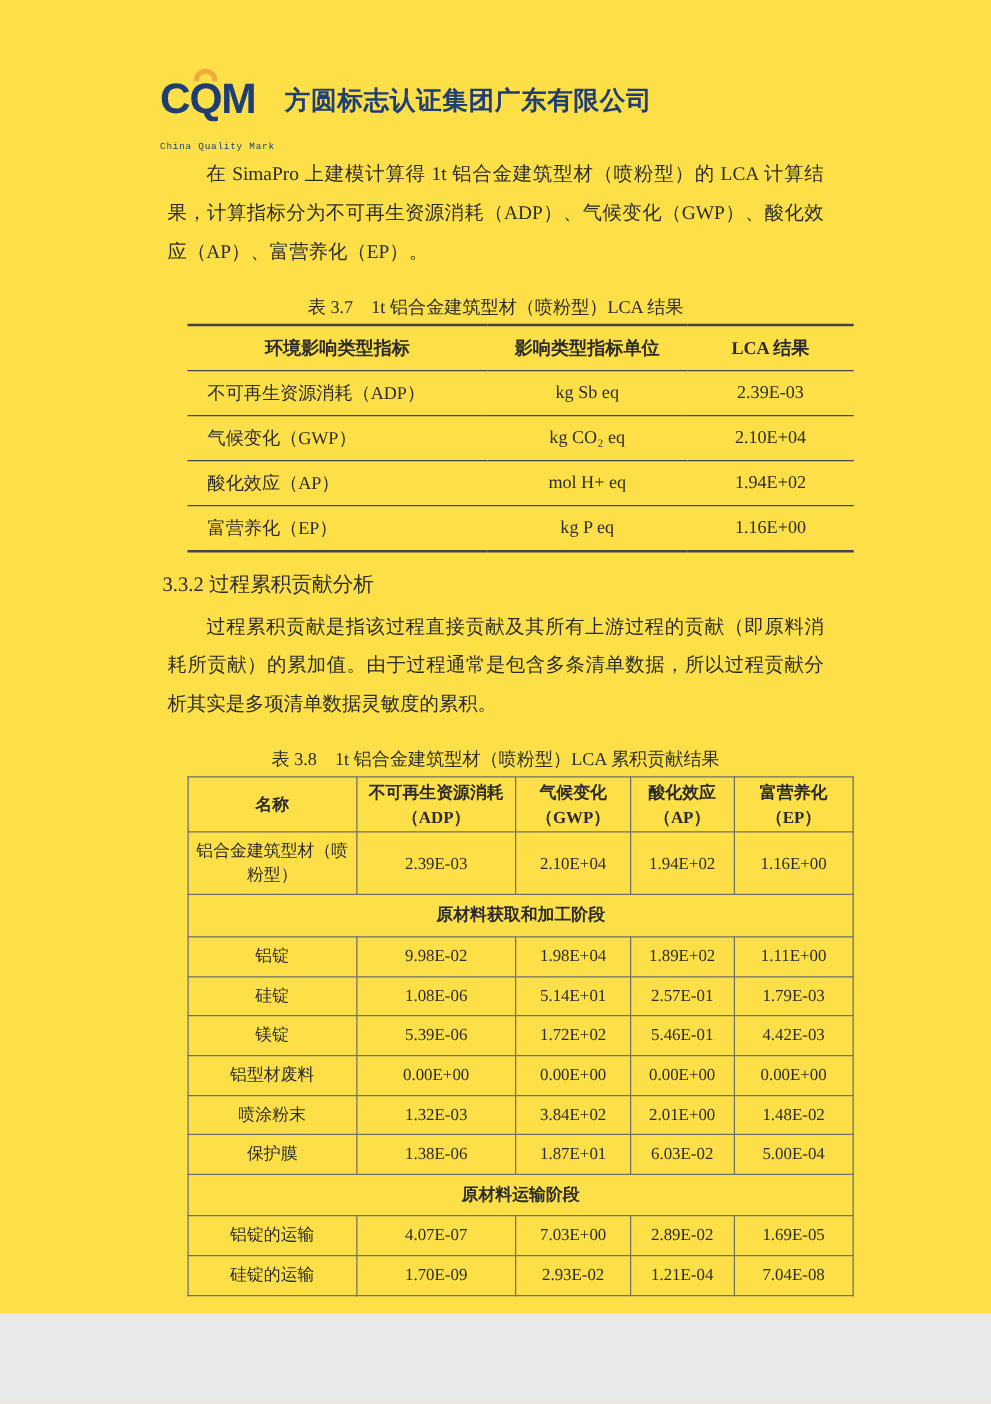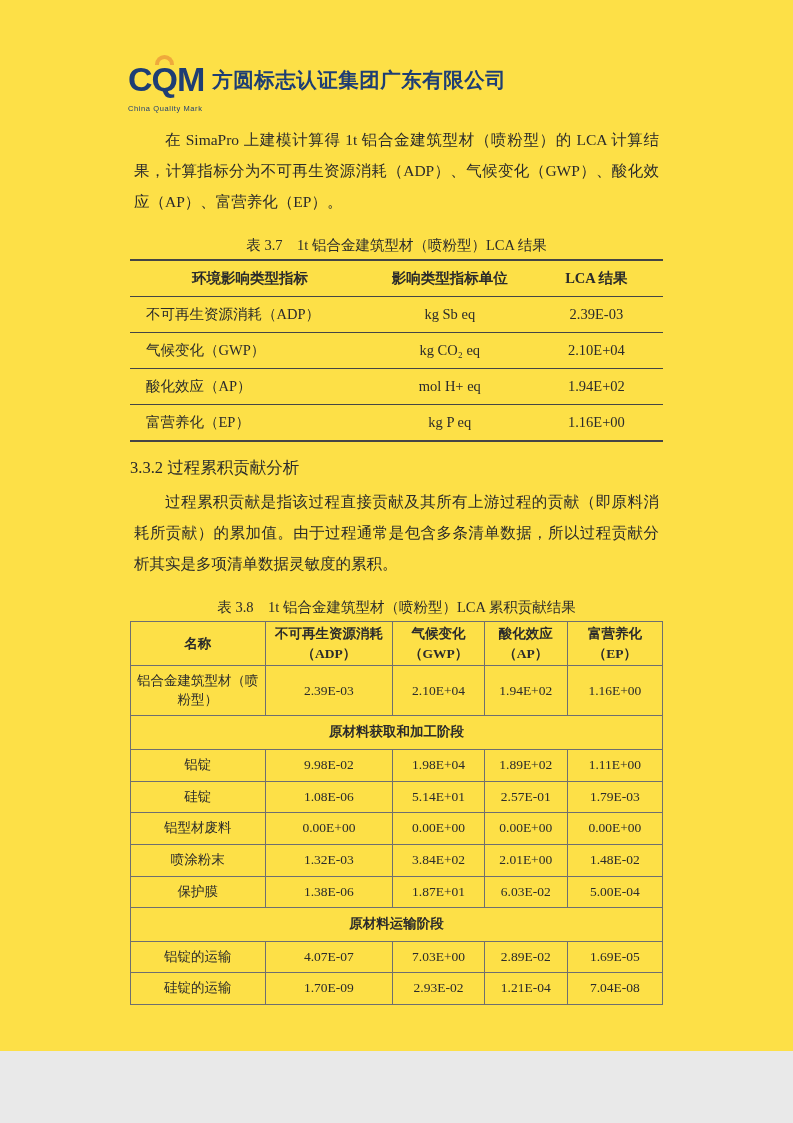--- a/index.html
+++ b/index.html
@@ -14,35 +14,35 @@
   .logo-acronym{
     font-family:"Liberation Sans",sans-serif;font-weight:bold;font-size:34px;
     line-height:1;color:#1e3e74;letter-spacing:-1px;
   }
   .logo-arc{
     position:absolute;top:-7px;left:27px;width:19px;height:10px;
     border:4px solid #efa93c;border-bottom:none;border-radius:19px 19px 0 0;
     box-sizing:border-box;
   }
   .logo-tagline{
-    font-family:Liberation Sans, sans-serif;font-size:7.5px;color:#1e3e74;
-    letter-spacing:.6px;margin-top:8px;
+    font-family:Liberation Mono, monospace;font-size:7.5px;color:#1e3e74;
+    letter-spacing:.6px;margin-top:18px;
   }
   .logo-company{
     font-family:"Liberation Sans",sans-serif;font-weight:bold;font-size:20.5px;
     color:#1e3e74;margin:4px 0 0 8px;letter-spacing:.5px;
   }
   
   .content{position:absolute;left:130px;top:120px;width:533px;}
   .body-para{
     font-size:15.5px;line-height:2.0;text-align:justify;text-indent:2em;margin:4px;
   }
   .caption{text-align:center;font-size:14.5px;margin:19px 0 4px;}
   
-  table{width:100%;border-collapse:collapse;table-layout:fixed;}
+  table{width:100%;border-collapse:collapse;table-layout:fixed;margin-left:20px;}
   .t37{margin-bottom:12px;}
   .t37 thead tr{border-top:2px solid #454545;border-bottom:1px solid #454545;}
   .t37 tbody tr{border-bottom:1px solid #454545;}
   .t37 tbody tr:last-child{border-bottom:2px solid #454545;}
   .t37 th{font-weight:bold;font-size:14.5px;padding:8px 4px;text-align:center;}
   .t37 td{font-size:14.5px;padding:8px 4px;text-align:center;}
   .t37 td.rowname{text-align:left;padding-left:16px;}
   
   .section-heading{font-size:16.5px;font-weight:normal;line-height:1.4;margin:14px 0 7px;}
   
@@ -157,20 +157,27 @@
           <td>1.11E+00</td>
         </tr>
         <tr>
           <td>硅锭</td>
           <td>1.08E-06</td>
           <td>5.14E+01</td>
           <td>2.57E-01</td>
           <td>1.79E-03</td>
         </tr>
         <tr>
+          <td>镁锭</td>
+          <td>5.39E-06</td>
+          <td>1.72E+02</td>
+          <td>5.46E-01</td>
+          <td>4.42E-03</td>
+        </tr>
+        <tr>
           <td>铝型材废料</td>
           <td>0.00E+00</td>
           <td>0.00E+00</td>
           <td>0.00E+00</td>
           <td>0.00E+00</td>
         </tr>
         <tr>
           <td>喷涂粉末</td>
           <td>1.32E-03</td>
           <td>3.84E+02</td>

